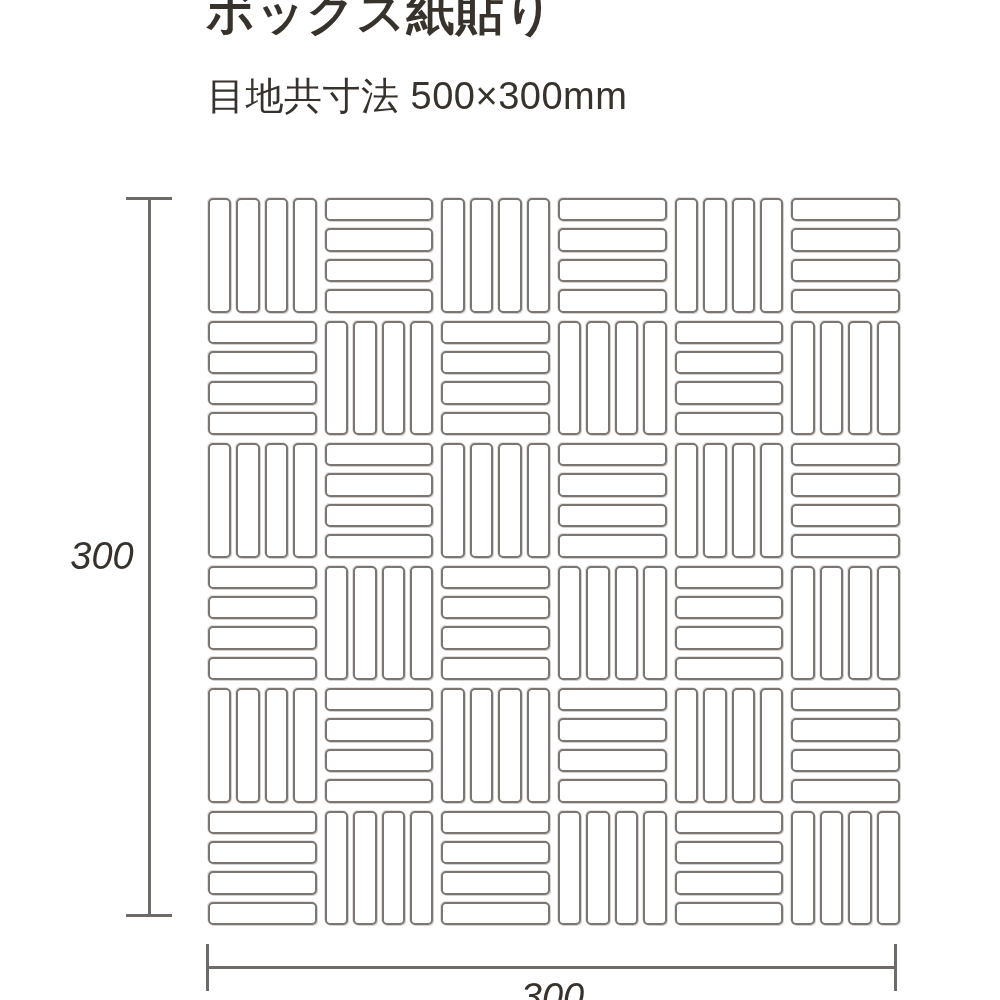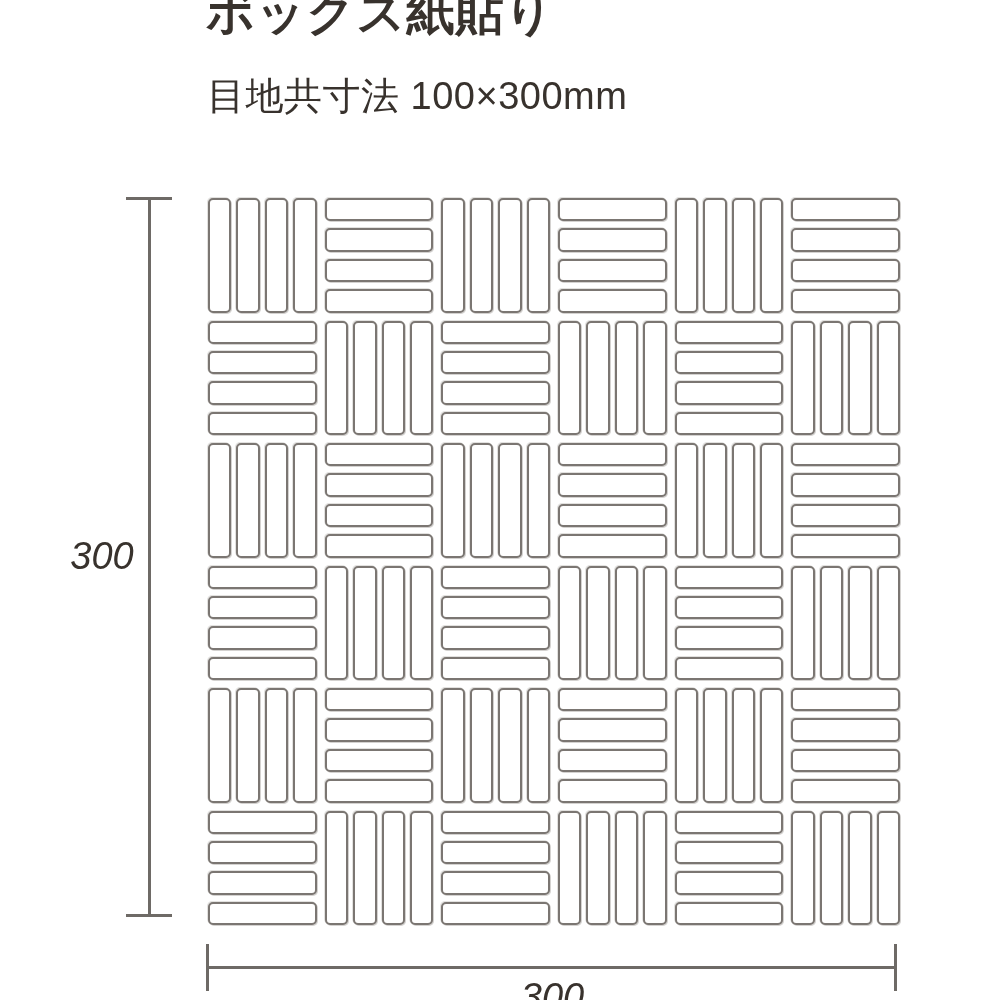--- a/index.html
+++ b/index.html
@@ -65,21 +65,21 @@
   .htick-right{left:894px;top:944px;width:3px;height:47px;}
   .hlabel{left:495px;top:978px;width:115px;}
 </style>
 </head>
 <body>
 
 <div class="canvas">
 
   <div class="title">ボックス紙貼り</div>
 
-  <div class="subtitle">目地共寸法 100×300mm</div>
+  <div class="subtitle">目地共寸法 500×300mm</div>
 
   <div class="tile-grid">
       <div class="cell v">
         <div class="tile"></div>
         <div class="tile"></div>
         <div class="tile"></div>
         <div class="tile"></div>
       </div>
       <div class="cell h">
         <div class="tile"></div>

